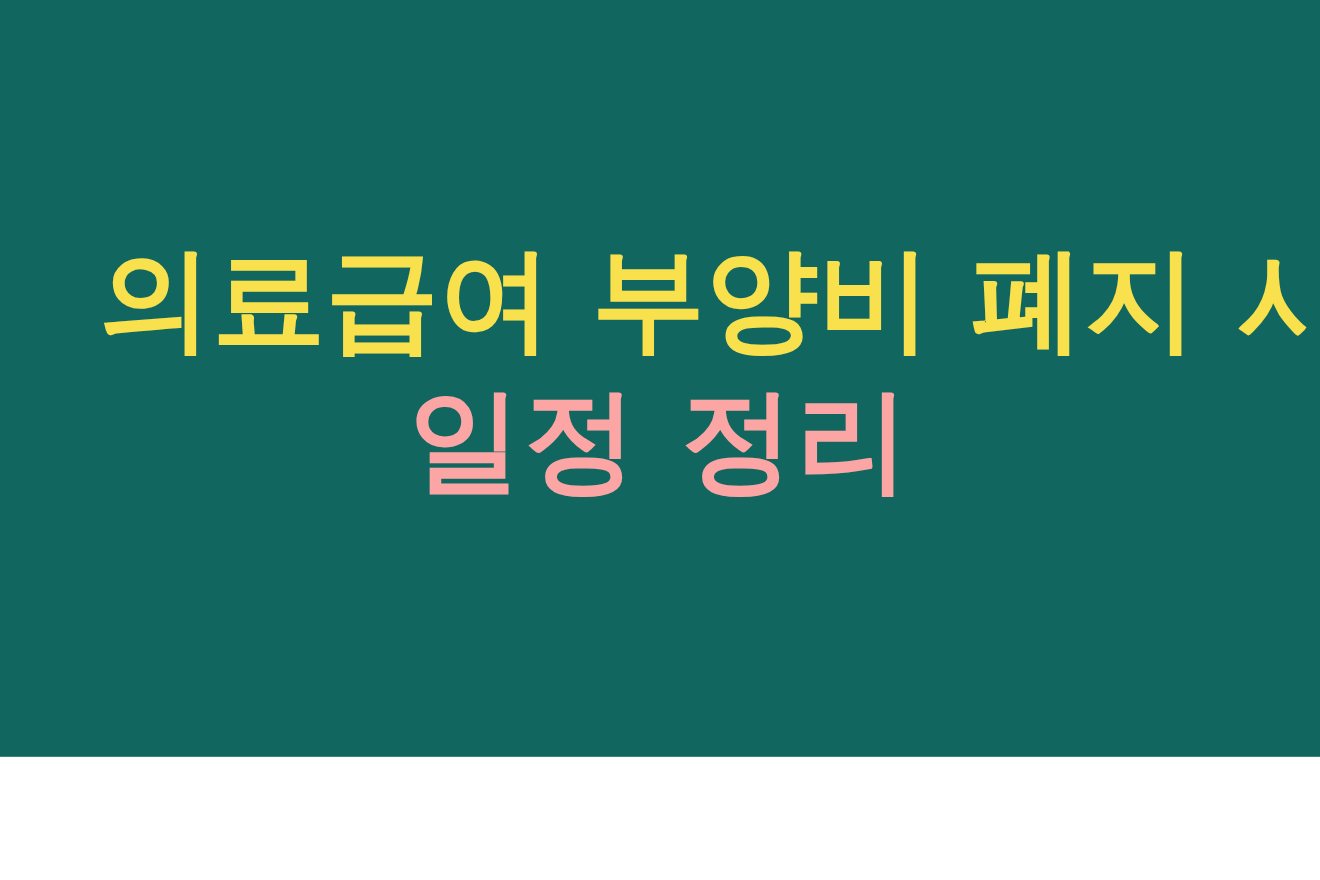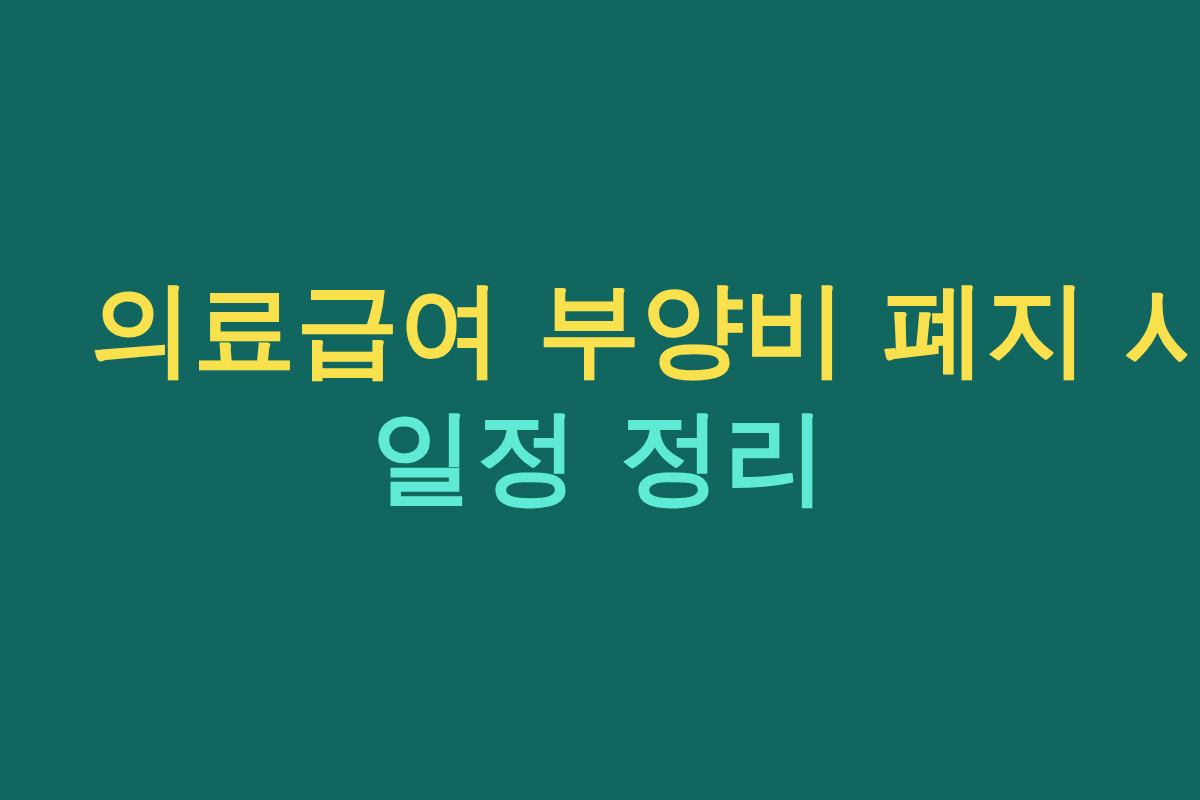--- a/index.html
+++ b/index.html
@@ -7,21 +7,21 @@
     margin: 0;
     padding: 0;
     width: 1200px;
     height: 800px;
     overflow: hidden;
   }
 
   #thumbnail-card {
     position: relative;
     width: 1200px;
-    height: 800px;
+    height: 688px;
     background: #11675F;
     display: flex;
     align-items: center;
     justify-content: center;
     box-sizing: border-box;
   }
 
   #title-block {
     width: 1060px;
     text-align: center;
@@ -50,15 +50,15 @@
   .title-line[data-line="0"] { letter-spacing: 0px; }
   .title-line[data-line="1"] { letter-spacing: 2px; }
   .title-line[data-line="2"] { letter-spacing: 2px; }
 </style>
 </head>
 <body>
 
 <div id="thumbnail-card" style="background: rgb(17, 103, 95);">
   <div id="title-block">
     <span class="title-line" data-line="0" style="color: rgb(248, 225, 77);">의료급여 부양비 폐지 시</span>
-    <span class="title-line" data-line="2" style="color: #5eead4;">일정 정리</span>
+    <span class="title-line" data-line="2" style="color: #fca5a5;">일정 정리</span>
   </div>
 </div>
 
 </body></html>

